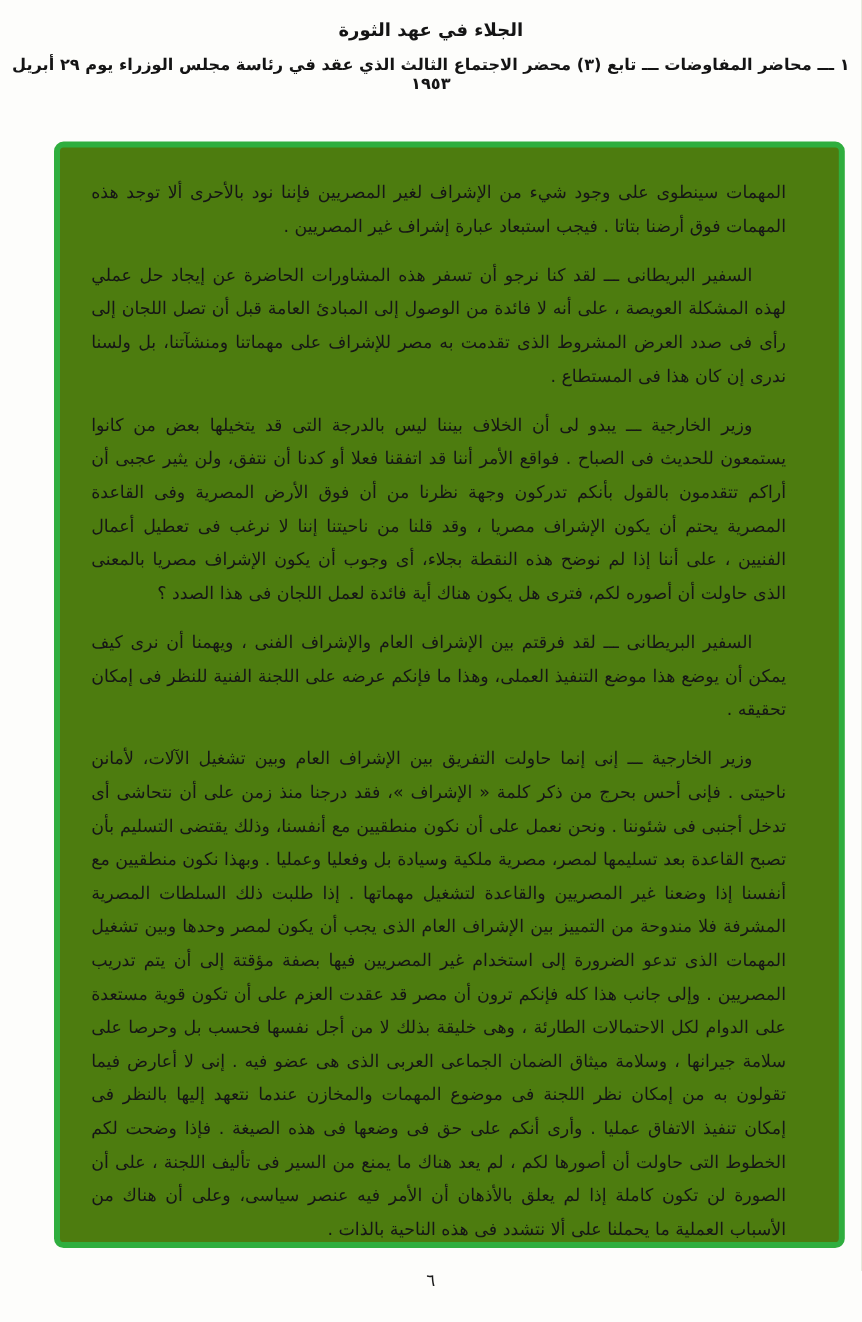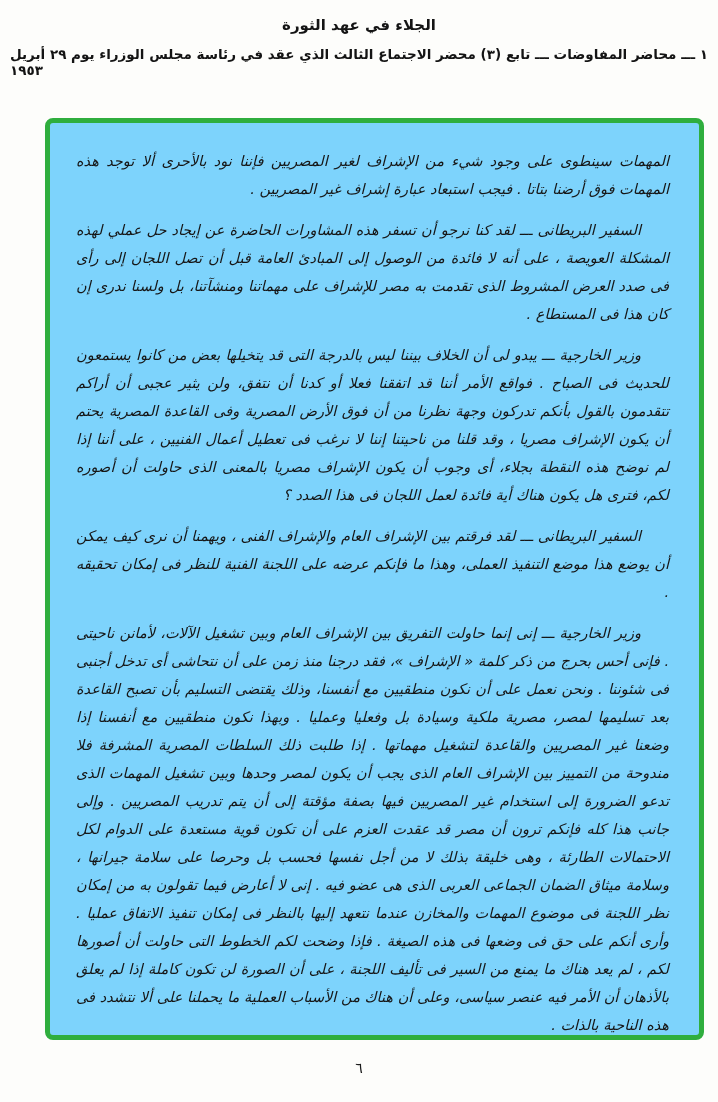--- a/index.html
+++ b/index.html
@@ -24,21 +24,21 @@
     left: 0; right: 0;
     text-align: center;
     font-size: 15px;
     font-weight: bold;
     color: #141414;
   }
   .doc-heading {
     position: absolute;
     top: 46px;
     left: 10px; right: 10px;
-    text-align: left;
+    text-align: center;
     font-size: 13.5px;
     font-weight: bold;
     color: #141414;
     letter-spacing: 0.2px;
   }
   .doc-source {
     position: absolute;
     top: 74px;
     left: 10px; right: 10px;
     text-align: center;
@@ -47,24 +47,23 @@
     color: #2c2c2c;
   }
   .content-frame {
     position: absolute;
     top: 118px;
     right: 14px;
     left: 45px;
     bottom: 62px;
     border: 5px solid var(--border-green, #2fae3e);
     border-radius: 8px;
-    padding: 24px 30px 16px 26px;
+    padding: 24px 44px 16px 26px;
     overflow: hidden;
-    background: #7dd3fc;
-    font-style: italic;
+    background: #4d7c0f;
   }
   .body-paragraph {
     font-size: 14.5px;
     line-height: 28px;
     text-align: justify;
     text-indent: 28px;
     color: #161616;
     margin-bottom: 13px;
   }
   .body-paragraph.continuation {

